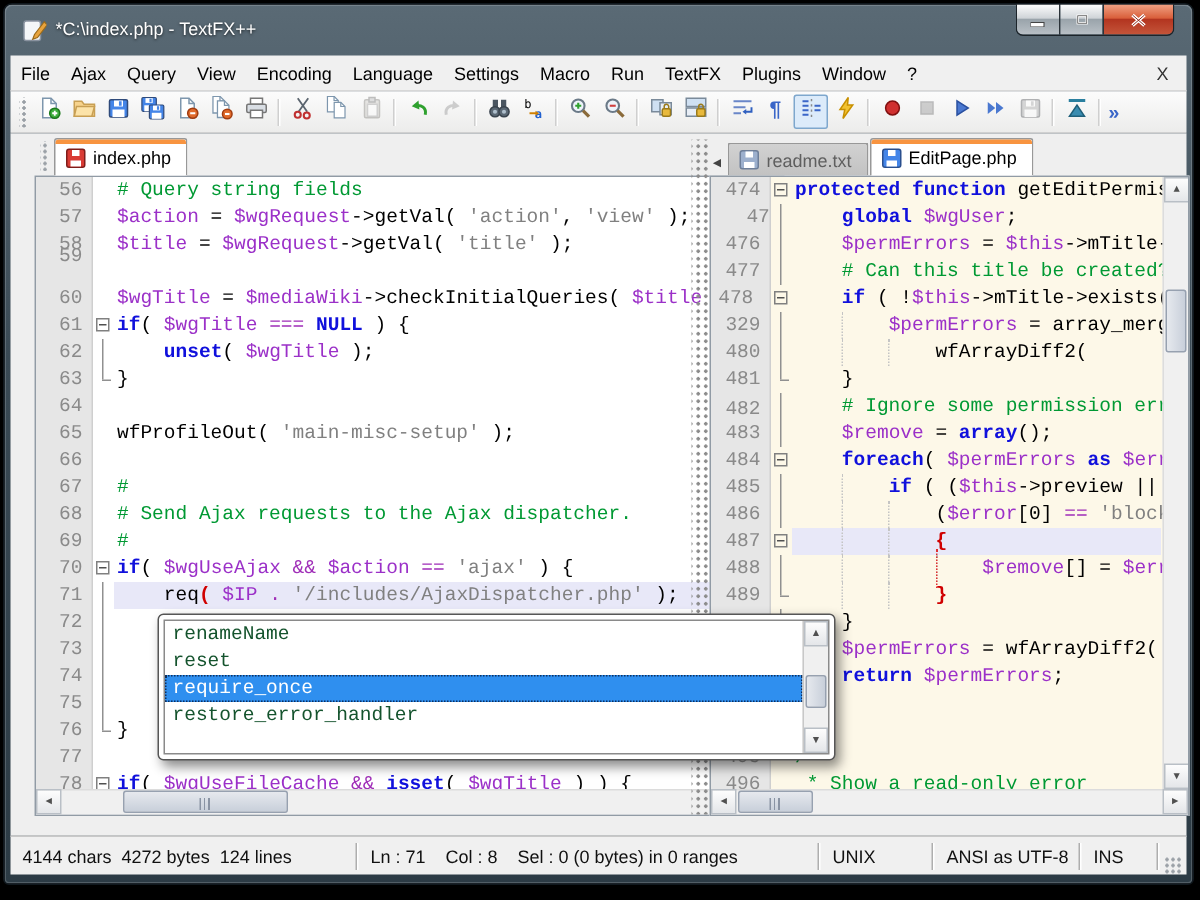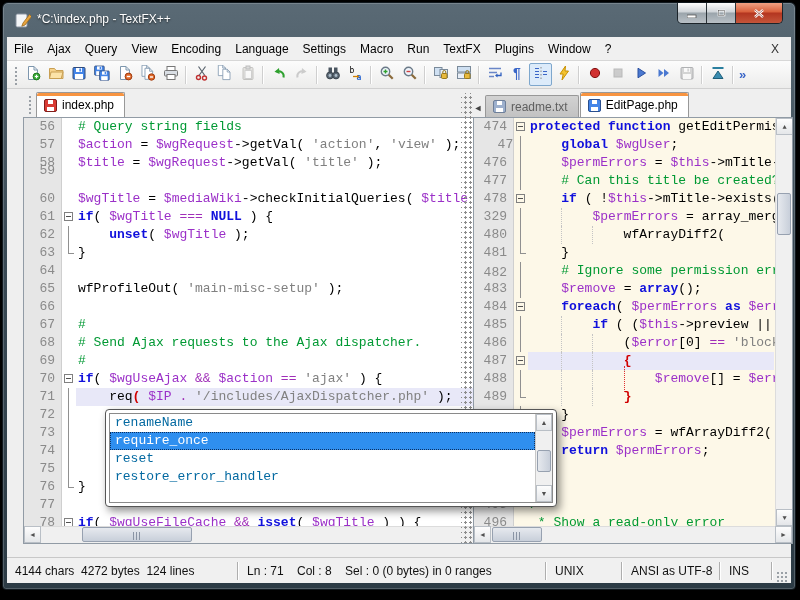--- a/index.html
+++ b/index.html
@@ -99,21 +99,21 @@
   .hthumb{background:linear-gradient(#e6e9ee,#c8cfda);}
   .hgriplines{position:absolute;left:50%;top:4px;width:8px;height:8px;margin-left:-4px;
     background-image:repeating-linear-gradient(90deg,#8a94a4 0 1px,transparent 1px 3px);}
   
   .popup{position:absolute;left:98px;top:320px;width:452px;height:98px;background:#fff;
     border:1px solid #565656;border-radius:4px;box-shadow:3px 4px 8px rgba(0,0,0,.45);
     padding:3px;z-index:50;}
   .popup-inner{width:100%;height:100%;border:1px solid #8a8a8a;position:relative;overflow:hidden;}
   .popup-list{position:absolute;left:0;top:0;right:17px;bottom:0;
     font-family:"Liberation Mono",monospace;font-size:13px;}
-  .popup-item{height:18px;line-height:18px;padding-left:5px;white-space:pre;color:#0369a1;}
+  .popup-item{height:18px;line-height:18px;padding-left:5px;white-space:pre;color:#14532d;}
   .popup-item.selected{background:#2f8fef;color:#fff;outline:1px dotted #0c2f5e;outline-offset:-1px;}
   .popup-scroll{position:absolute;right:0;top:0;bottom:0;width:17px;background:#f0f0f0;
     border-left:1px solid #c8c8c8;}
   
   .statusbar{position:absolute;left:4px;right:4px;top:554px;height:26px;background:#f0f0f0;
     border-top:1px solid #c8c8c8;display:flex;align-items:center;font-size:12px;color:#111;}
   .status-sec{padding:0 8px;white-space:pre;height:18px;line-height:18px;}
   .status-sep{width:2px;height:18px;border-left:1px solid #aeaeae;border-right:1px solid #fff;}
   .status-grip{margin-left:auto;margin-right:3px;width:12px;height:12px;align-self:flex-end;
     background-image:radial-gradient(circle,#9aa0a6 1px,transparent 1.3px);
@@ -535,21 +535,21 @@
             <div class="lnum" style="left: 0px; top: 36px; width: 33px;">476</div>
             <div class="fold-glyph" style="left: 40px; top: 36px; background: rgb(253, 248, 232);">
               <div class="fold-v"></div>
             </div>
             <div class="line" style="left: 56px; top: 36px; right: 0px;"><span class="tk-pl">    </span><span class="tk-var">$permErrors</span><span class="tk-pl"> = </span><span class="tk-var">$this</span><span class="tk-pl">-&gt;mTitle-&gt;getUserPermissionsErrors(</span></div>
             <div class="lnum" style="left: 0px; top: 54px; width: 33px;">477</div>
             <div class="fold-glyph" style="left: 40px; top: 54px; background: rgb(253, 248, 232);">
               <div class="fold-v"></div>
             </div>
             <div class="line" style="left: 56px; top: 54px; right: 0px;"><span class="tk-com">    # Can this title be created?</span></div>
-            <div class="lnum" style="left: 0px; top: 72px; width: 33px;">478</div>
+            <div class="lnum" style="left: 0px; top: 72px; width: 33px; text-align: center;">478</div>
             <div class="fold-glyph" style="left: 40px; top: 72px; background: rgb(253, 248, 232);">
               <div class="fold-box" style="background: rgb(253, 248, 232);"></div>
             </div>
             <div class="line" style="left: 56px; top: 72px; right: 0px;"><span class="tk-pl">    </span><span class="tk-kw">if</span><span class="tk-pl"> ( !</span><span class="tk-var">$this</span><span class="tk-pl">-&gt;mTitle-&gt;exists() ) {</span></div>
             <div class="lnum" style="left: 0px; top: 90px; width: 33px;">329</div>
             <div class="fold-glyph" style="left: 40px; top: 90px; background: rgb(253, 248, 232);">
               <div class="fold-v"></div>
             </div>
             <i class="ig" style="left: 87.2px; top: 90px;"></i>
             <div class="line" style="left: 56px; top: 90px; right: 0px;"><span class="tk-pl">        </span><span class="tk-var">$permErrors</span><span class="tk-pl"> = array_merge( </span></div>
@@ -662,22 +662,22 @@
               <div class="hgriplines"></div>
             </div>
           </div>
       </div>
     </div>
 
     <div class="popup">
       <div class="popup-inner">
         <div class="popup-list" id="popup-list">
             <div class="popup-item">renameName</div>
+            <div class="popup-item">reset</div>
             <div class="popup-item selected">require_once</div>
-            <div class="popup-item">reset</div>
             <div class="popup-item">restore_error_handler</div>
           </div>
         <div class="popup-scroll" id="popup-scroll">
             <div class="sbtn" style="top:0;width:16px">▲</div>
   <div class="sbtn" style="bottom:0;width:16px">▼</div>
             <div class="thumb" style="left: 1px; right: 1px; top: 36px; height: 22px;"></div>
           </div>
       </div>
     </div>
   </div>

